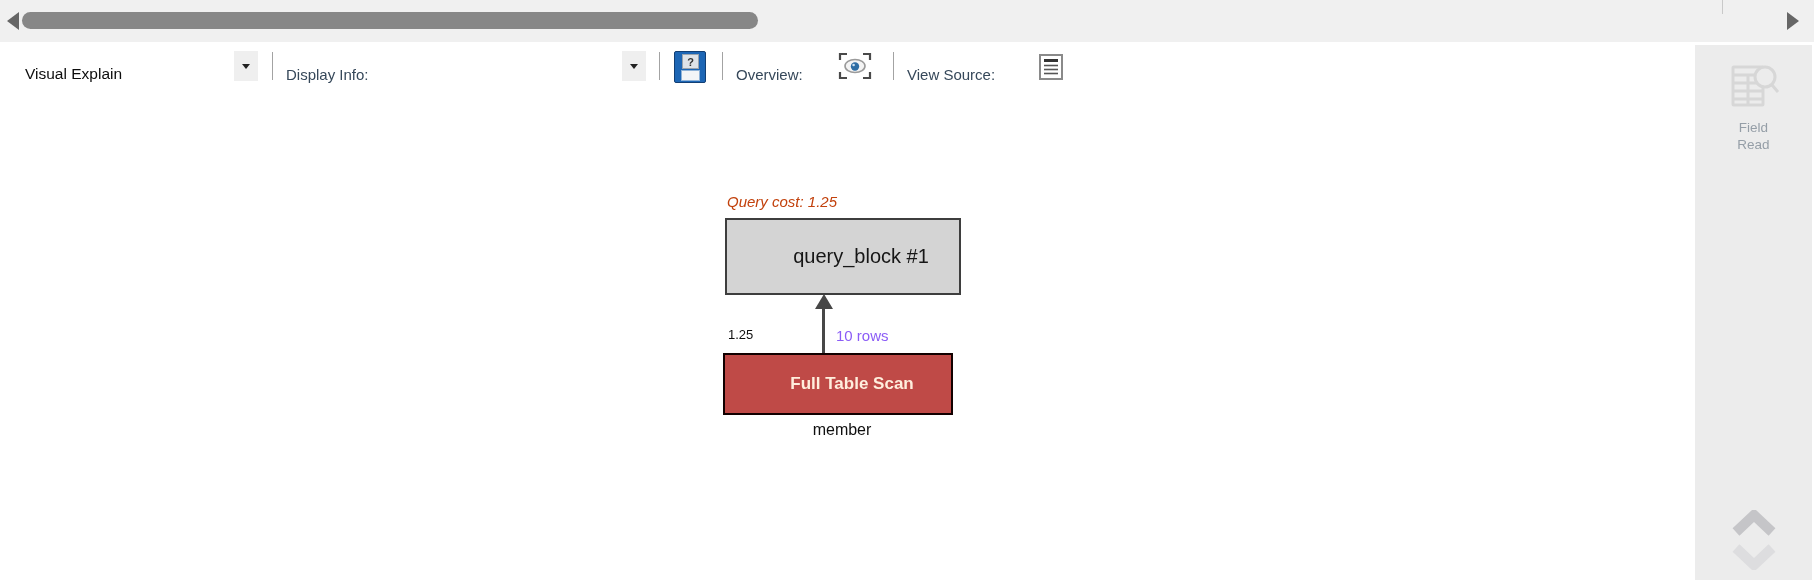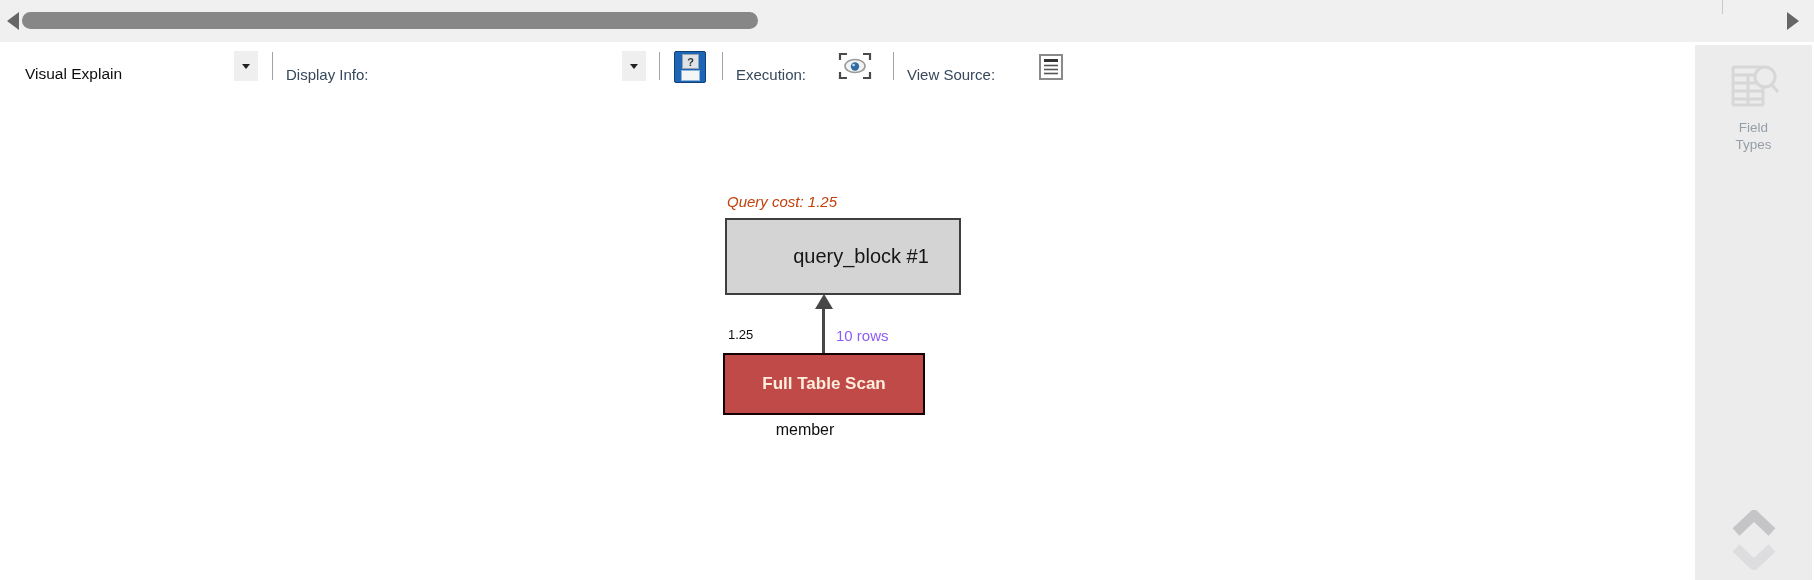--- a/index.html
+++ b/index.html
@@ -35,22 +35,22 @@
   
   .q-cost{position:absolute;left:727px;top:193px;font-size:15px;color:#c2410c;font-style:italic;}
   .q-block{position:absolute;left:725px;top:218px;width:196px;height:73px;background:#d4d4d4;border:2px solid #3e3e3e;
     display:flex;align-items:center;justify-content:center;font-size:20px;color:#161616;padding-left:36px;}
   .edge-line{position:absolute;left:822px;top:308px;width:3px;height:45px;background:#474747;}
   .edge-head{position:absolute;left:815px;top:294px;width:0;height:0;
     border-left:9px solid transparent;border-right:9px solid transparent;border-bottom:15px solid #474747;}
   .edge-cost{position:absolute;left:728px;top:327px;font-size:13px;color:#0f0f0f;}
   .edge-rows{position:absolute;left:836px;top:327px;font-size:15px;color:#8b5cf6;}
   .scan-box{position:absolute;left:723px;top:353px;width:198px;height:58px;background:#bf4a47;border:2px solid #120000;
-    display:flex;align-items:center;justify-content:center;font-size:17px;font-weight:bold;color:#ffeedd;}
-  .table-name{position:absolute;left:704px;top:421px;width:202px;text-align:center;font-size:16px;color:#0f0f0f;}
+    display:flex;align-items:center;justify-content:center;font-size:17px;font-weight:bold;color:#ffeedd;padding-left:28px;}
+  .table-name{position:absolute;left:741px;top:421px;width:202px;text-align:center;font-size:16px;color:#0f0f0f;}
 
   
   .sidebar{position:absolute;left:1695px;top:45px;width:117px;height:535px;background:#ececec;}
   .side-btn{position:relative;width:117px;height:137px;display:flex;flex-direction:column;align-items:center;
     justify-content:flex-start;cursor:pointer;}
   .side-btn .s-icon{margin-top:14px;height:56px;display:flex;align-items:center;justify-content:center;}
   .side-lbl{margin-top:4px;text-align:center;font-size:13.5px;line-height:1.28;color:#959ea7;}
   .side-btn.active{background:#0c7cd8;height:140px;}
   .side-btn.active .side-lbl{color:#eef6fd;}
   .notch{position:absolute;left:0;top:56px;width:0;height:0;
@@ -88,21 +88,21 @@
 
     <div class="icon-btn" style="left:674px;top:5px;">
       <div class="floppy">
         <div class="qbox">?</div>
         <div class="tab"></div>
       </div>
     </div>
 
     <div class="tb-sep" style="left:722px;"></div>
     <div class="tb-item" style="left:736px;">
-      <span class="tb-label">Execution:</span>
+      <span class="tb-label">Overview:</span>
     </div>
     <div class="icon-btn" style="left:838px;top:6px;width:34px;height:28px;">
       <svg width="34" height="28" viewBox="0 0 34 28">
         <g stroke="#4a4a4a" stroke-width="2.2" fill="none">
           <path d="M2,8 L2,2 L9,2"></path>
             <path d="M25,2 L32,2 L32,8"></path>
           <path d="M32,20 L32,26 L25,26"></path>
             <path d="M9,26 L2,26 L2,20"></path>
         </g>
         <ellipse cx="17" cy="14" rx="10" ry="6.5" fill="#f4f4f4" stroke="#9a9a9a" stroke-width="1.6"></ellipse>
@@ -155,21 +155,21 @@
             <line x1="6" y1="31" x2="36" y2="31"></line>
             <line x1="6" y1="39" x2="36" y2="39"></line>
             <line x1="21" y1="15" x2="21" y2="45"></line>
             <circle cx="38" cy="17" r="10" fill="#ececec"></circle>
             <line x1="45" y1="25" x2="51" y2="32"></line>
           </g>
         </svg>
       </div>
       <div class="side-lbl">
         <div>Field</div>
-        <div>Types</div>
+        <div>Read</div>
       </div>
     </div>
 
 
 
     <div class="chevrons">
       <svg class="chev" width="48" height="26" viewBox="0 0 48 26">
         <polyline points="6,22 24,5 42,22" fill="none" stroke="#c5c5c8" stroke-width="10" stroke-linejoin="miter"></polyline>
       </svg>
       <svg class="chev" width="48" height="26" viewBox="0 0 48 26">

